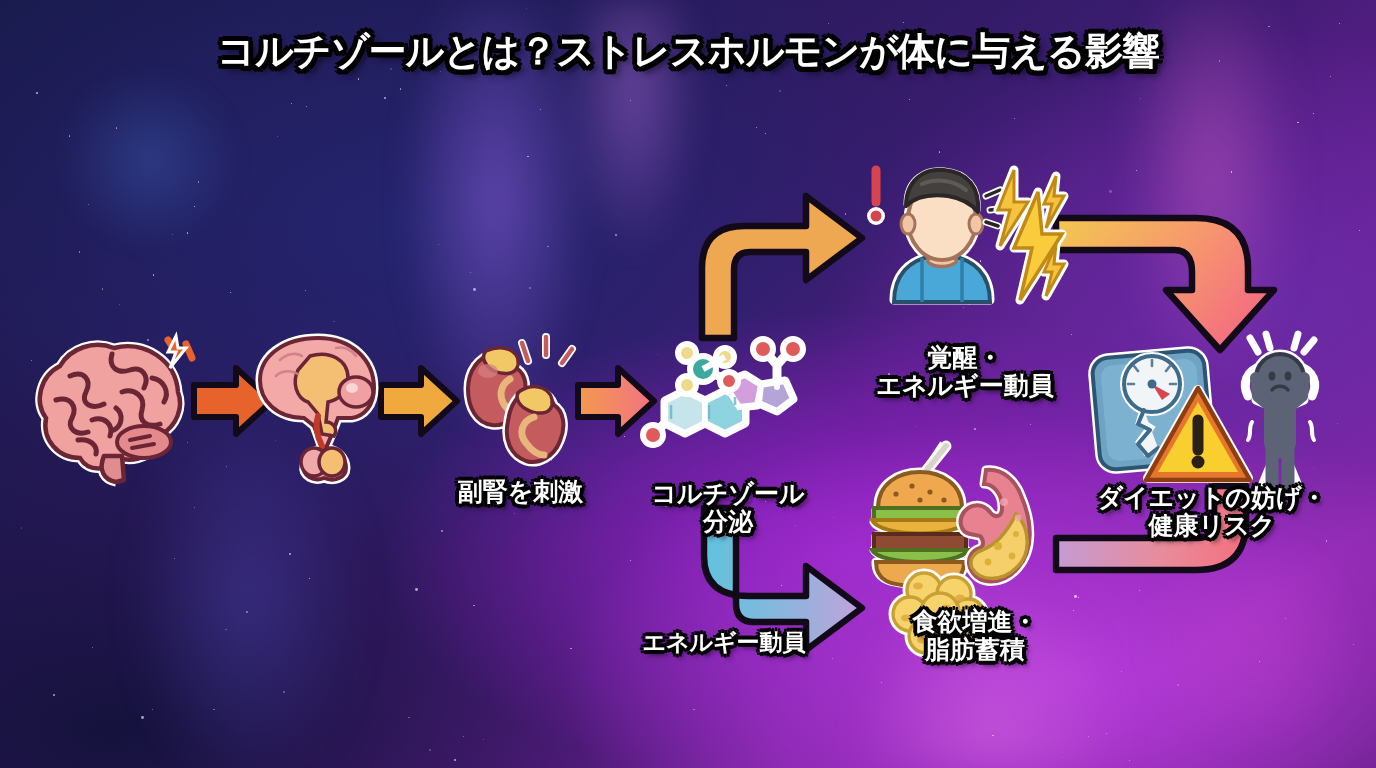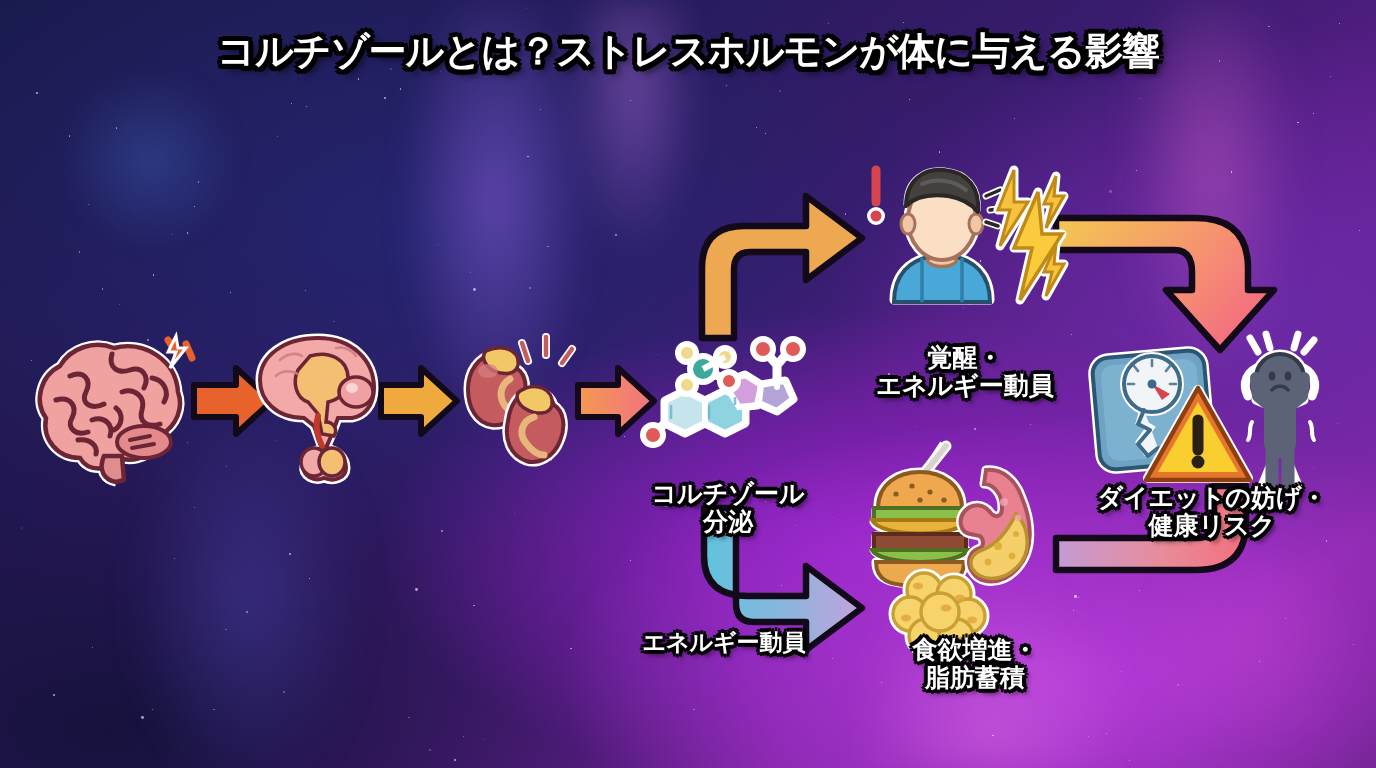--- a/index.html
+++ b/index.html
@@ -370,20 +370,21 @@
           <path d="M96,20 L96,2"></path>
           <path d="M112,28 L122,14"></path>
       </g>
       <g stroke="#C45B5F" stroke-width="4.5" stroke-linecap="round" fill="none">
         <path d="M78,26 L72,8"></path>
           <path d="M96,20 L96,2"></path>
           <path d="M112,28 L122,14"></path>
       </g>
     </svg>
   </div>
+  <div class="lbl" style="left:418px;top:478px;width:205px;">副腎を刺激</div>
 
   <div class="node" style="left:645px;top:335px;">
     <svg width="165" height="135" viewBox="0 0 165 135">
       <g stroke="#fff" stroke-width="9" fill="none" stroke-linejoin="round" stroke-linecap="round">
         <path d="M42,18 L58,34 L42,50 M58,34 L84,46"></path>
         <path d="M118,14 L132,30 L146,14 M132,30 L132,52"></path>
         <path d="M20,66 L40,56 L60,66 L60,88 L40,98 L20,88 Z"></path>
         <path d="M60,66 L80,56 L100,66 L100,88 L80,98 L60,88 Z"></path>
         <path d="M84,46 L100,40 L116,50 L112,70 L94,72 L84,56 Z"></path>
         <path d="M116,50 L140,46 L148,64 L132,76 L114,68 Z"></path>
@@ -553,21 +554,21 @@
             <ellipse cx="72" cy="20" rx="5" ry="3.4"></ellipse>
           <ellipse cx="18" cy="40" rx="5" ry="3.4"></ellipse>
             <ellipse cx="58" cy="30" rx="5.5" ry="3.6"></ellipse>
           <ellipse cx="84" cy="42" rx="5" ry="3.4"></ellipse>
             <ellipse cx="34" cy="62" rx="5" ry="3.4"></ellipse>
           <ellipse cx="72" cy="62" rx="5" ry="3.4"></ellipse>
         </g>
       </g>
     </svg>
   </div>
-  <div class="lbl" style="left:860px;top:636px;width:230px;">食欲増進・
+  <div class="lbl" style="left:860px;top:608px;width:230px;">食欲増進・
 脂肪蓄積</div>
 
   <div class="node" style="left:1086px;top:338px;">
     <svg width="250" height="152" viewBox="0 0 250 152">
 
       <g stroke="#fff" stroke-width="9" fill="none" stroke-linejoin="round">
         <rect x="10" y="16" width="112" height="112" rx="16" transform="rotate(-5 66 72)"></rect>
       </g>
       <rect x="10" y="16" width="112" height="112" rx="16" transform="rotate(-5 66 72)" fill="#6FA3C4" stroke="#2c5573" stroke-width="4"></rect>
       <rect x="18" y="24" width="96" height="96" rx="12" transform="rotate(-5 66 72)" fill="#7FB4D2" stroke="none" opacity=".8"></rect>

